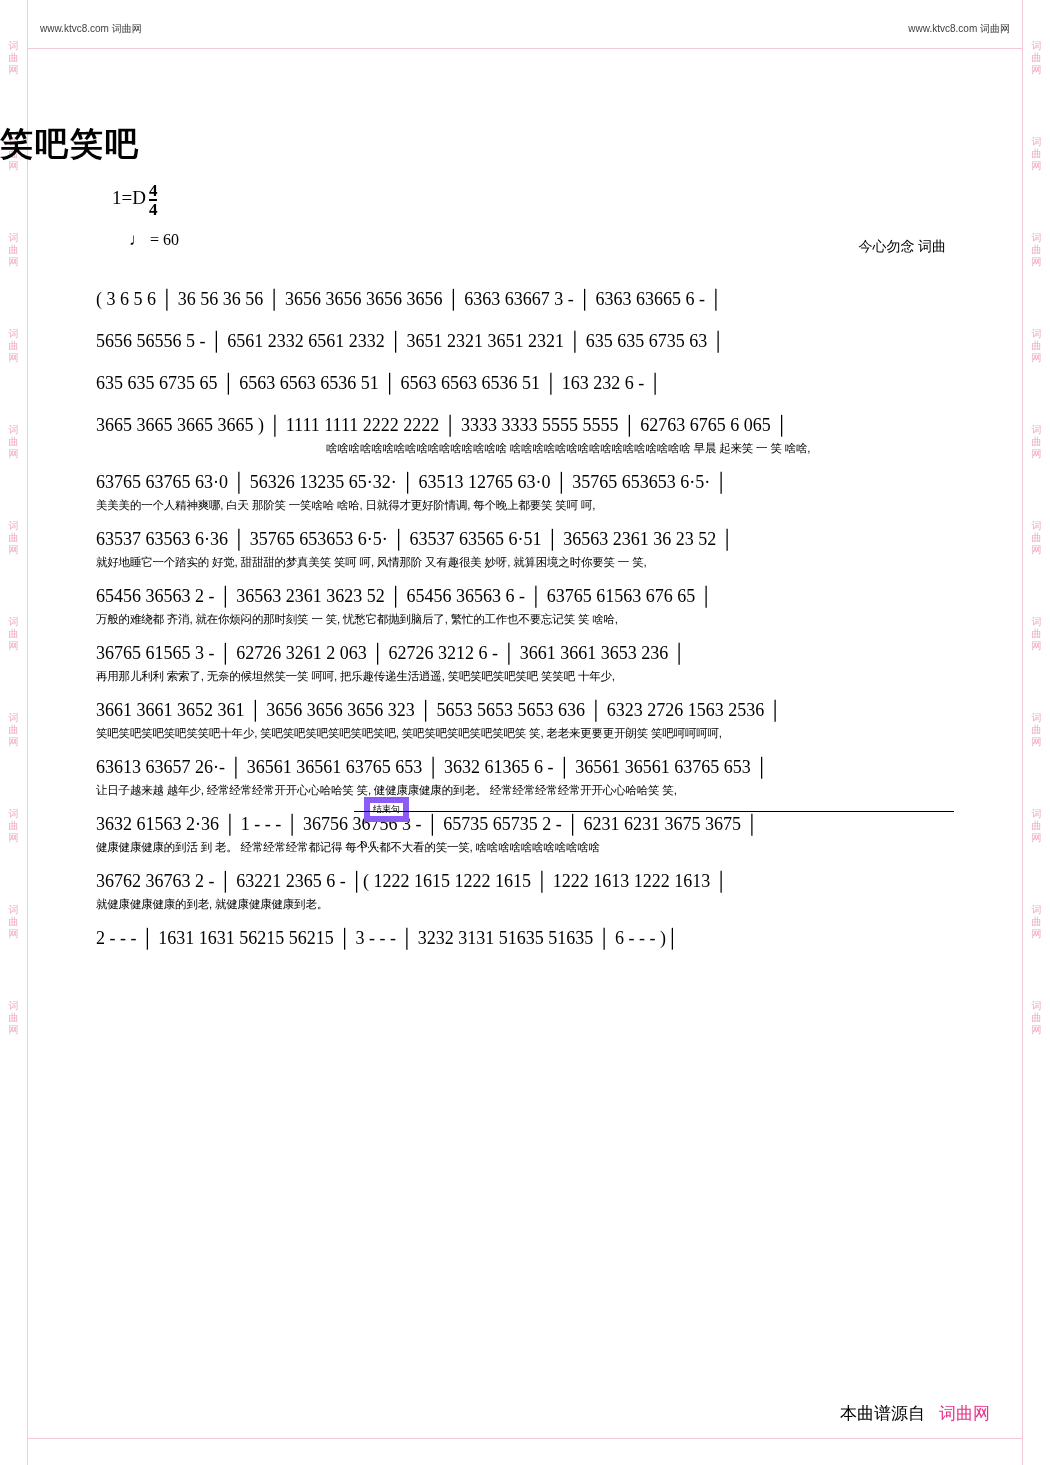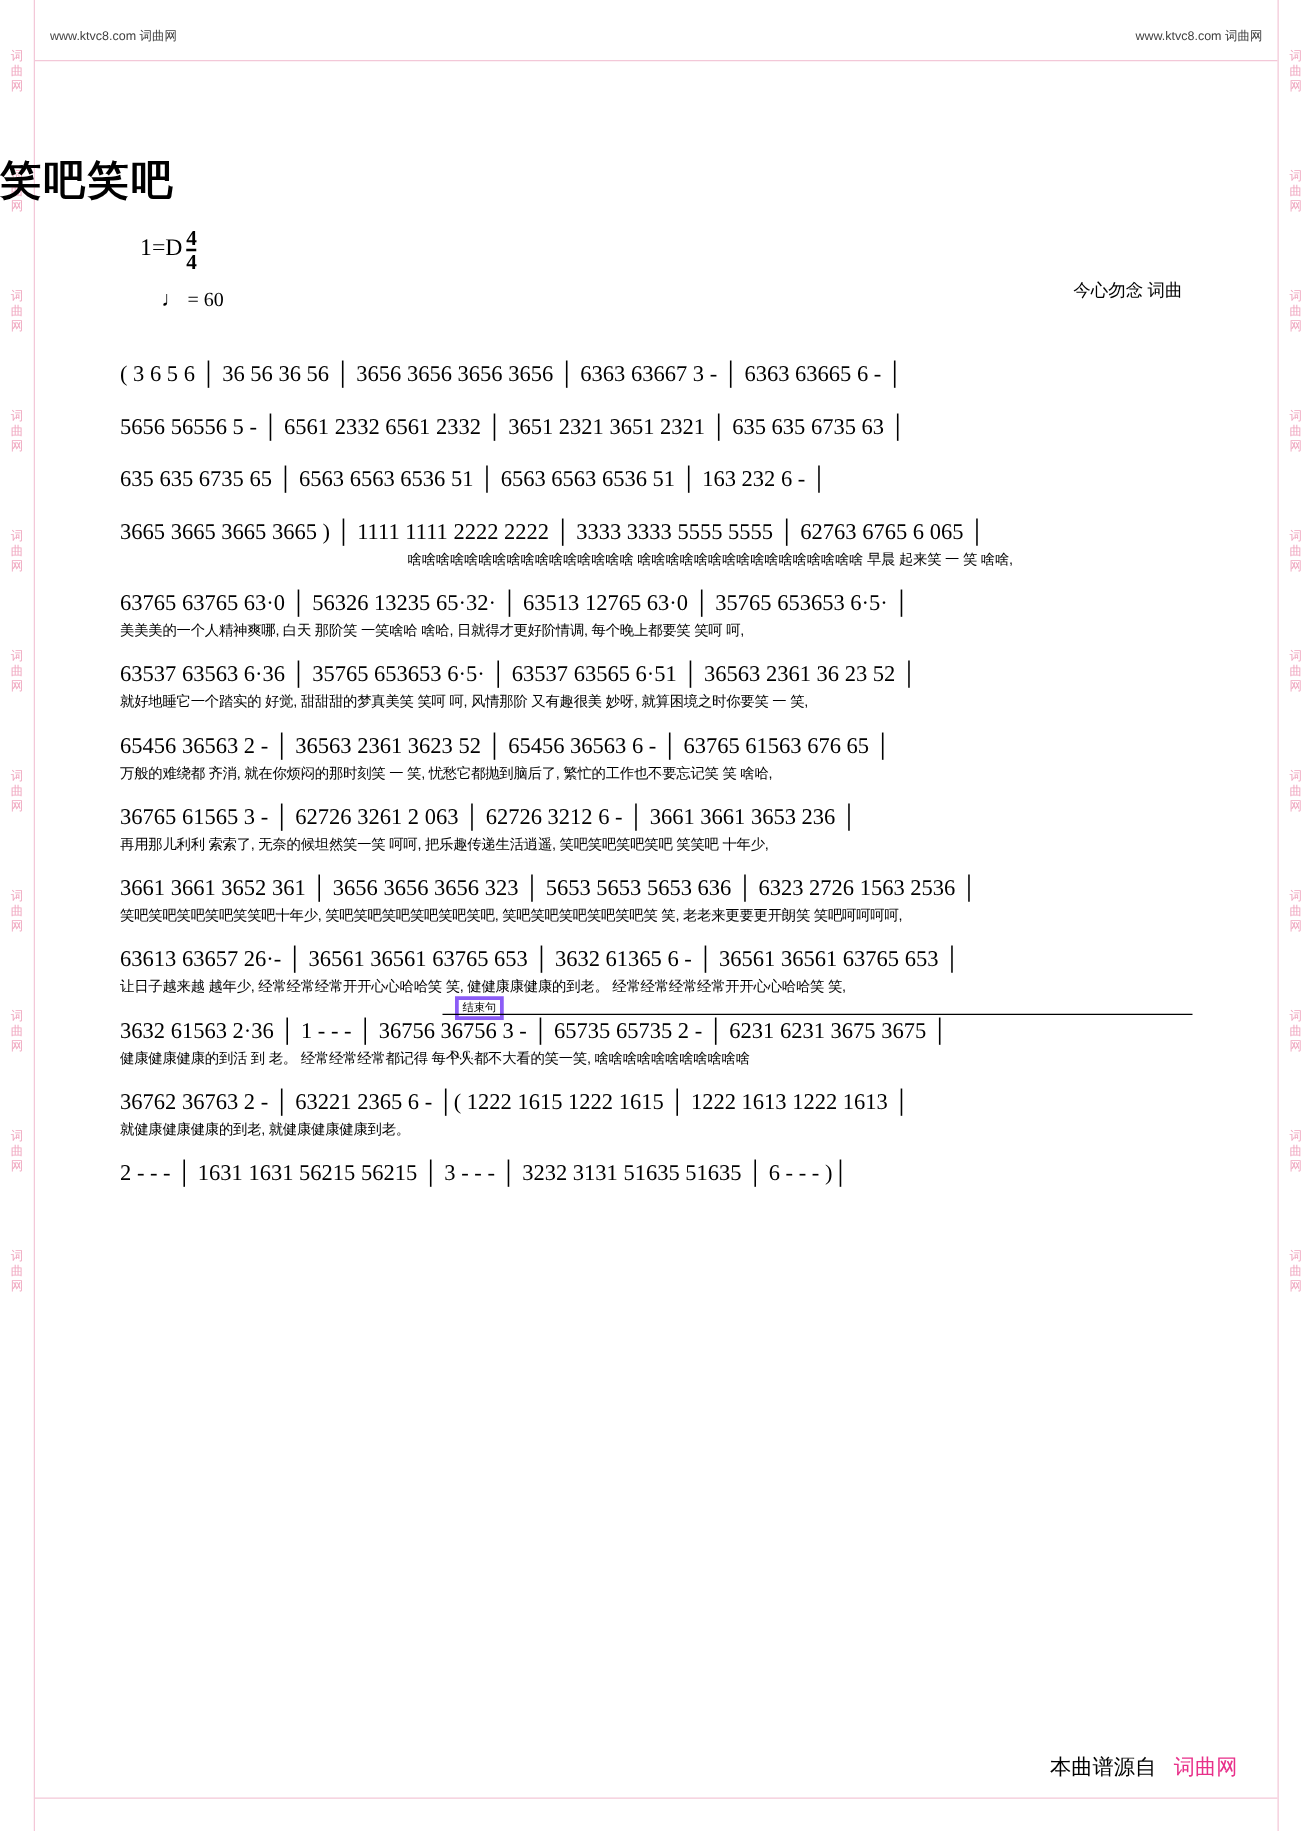--- a/index.html
+++ b/index.html
@@ -36,21 +36,21 @@
     text-align:left;font-size:33px;font-weight:bold;
     color:#000;font-family:"Liberation Sans",sans-serif;
     letter-spacing:2px;
   }
   .keysig{position:absolute;left:112px;top:182px;font-size:19px;color:#000;}
   .keysig .frac{display:inline-block;vertical-align:middle;text-align:center;font-size:17px;line-height:1.0;margin-left:3px;}
   .keysig .frac .num{display:block;font-weight:bold;}
   .keysig .frac .den{display:block;border-top:2px solid #000;font-weight:bold;}
   .tempo{position:absolute;left:112px;top:230px;font-size:16px;color:#000;margin-left:17px;}
   .tempo .note{font-size:17px;}
-  .author{position:absolute;right:104px;top:224px;font-size:14px;color:#000;}
+  .author{position:absolute;right:104px;top:238px;font-size:14px;color:#000;}
   
   .score{position:absolute;left:96px;top:272px;width:864px;}
   .line{
     position:relative;
     margin-bottom:4px;
   }
   .notes{
     font-family:"Liberation Serif", serif;
     font-size:18px;
     color:#000;
@@ -62,21 +62,21 @@
   .lyr{
     font-size:11.5px;color:#000;white-space:nowrap;
     font-family:Liberation Sans, sans-serif;
     line-height:14px;
     letter-spacing:-0.2px;
     margin-top:1px;
     margin-bottom:6px;
   }
   .lyr.indent{padding-left:230px;}
   .endbox{
-    position:absolute;border:3px solid #8b5cf6;font-size:9px;padding:0 3px;
+    position:absolute;border:6px solid #8b5cf6;font-size:9px;padding:0 3px;
     background:#fff;
   }
   
   .footer{
     position:absolute;right:60px;bottom:40px;font-size:17px;
     font-family:"Liberation Sans",sans-serif;font-weight:normal;color:#000;
   }
   .footer .brand{color:#e8308a;margin-left:14px;}
   .bottom-rule{position:absolute;bottom:26px;left:28px;right:28px;height:1px;background:#f3c8d8;}
 </style>

